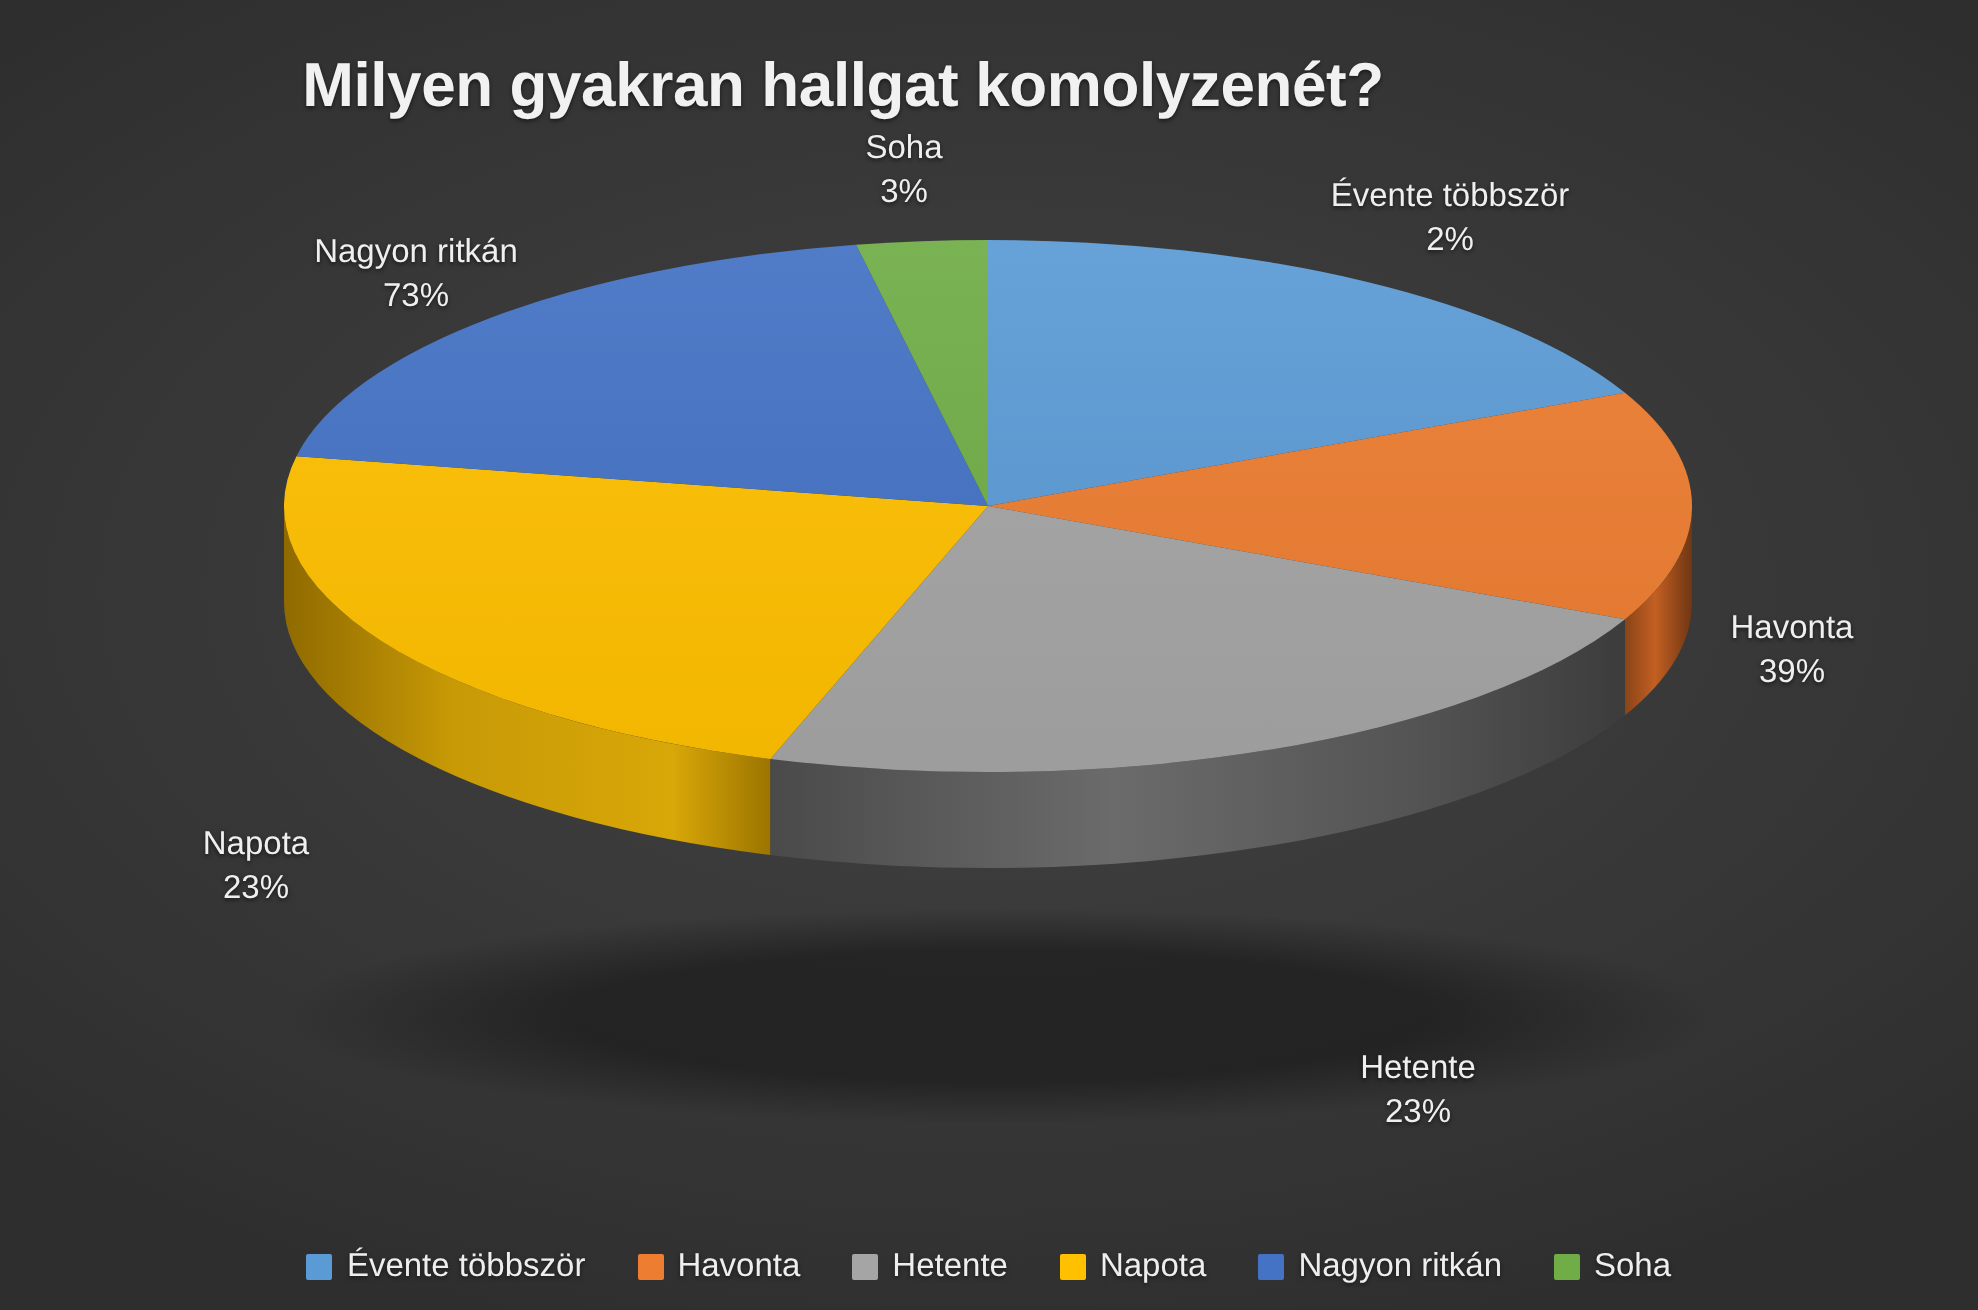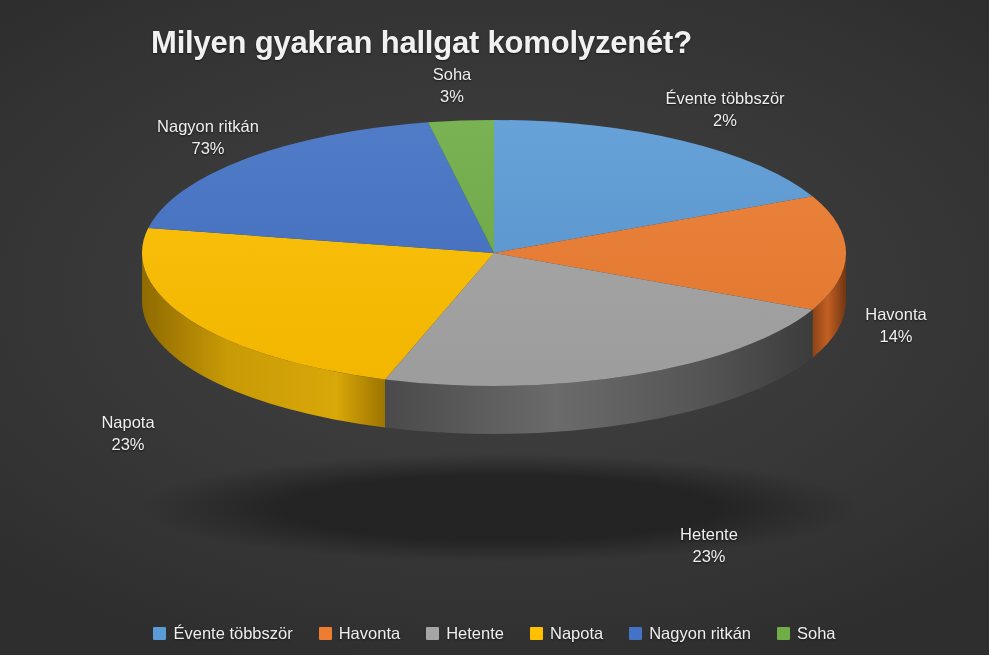--- a/index.html
+++ b/index.html
@@ -158,21 +158,21 @@
     <span class="dl-val">3%</span>
   </div>
 
   <div class="data-label" style="left:610px; top:88px; width:230px;">
     <span class="dl-name">Évente többször</span>
     <span class="dl-val">2%</span>
   </div>
 
   <div class="data-label" style="left:836px; top:304px; width:120px;">
     <span class="dl-name">Havonta</span>
-    <span class="dl-val">14%</span>
+    <span class="dl-val">39%</span>
   </div>
 
   <div class="data-label" style="left:614px; top:524px; width:190px;">
     <span class="dl-name">Hetente</span>
     <span class="dl-val">23%</span>
   </div>
 
   <div class="data-label" style="left:58px; top:412px; width:140px;">
     <span class="dl-name">Napota</span>
     <span class="dl-val">23%</span>

